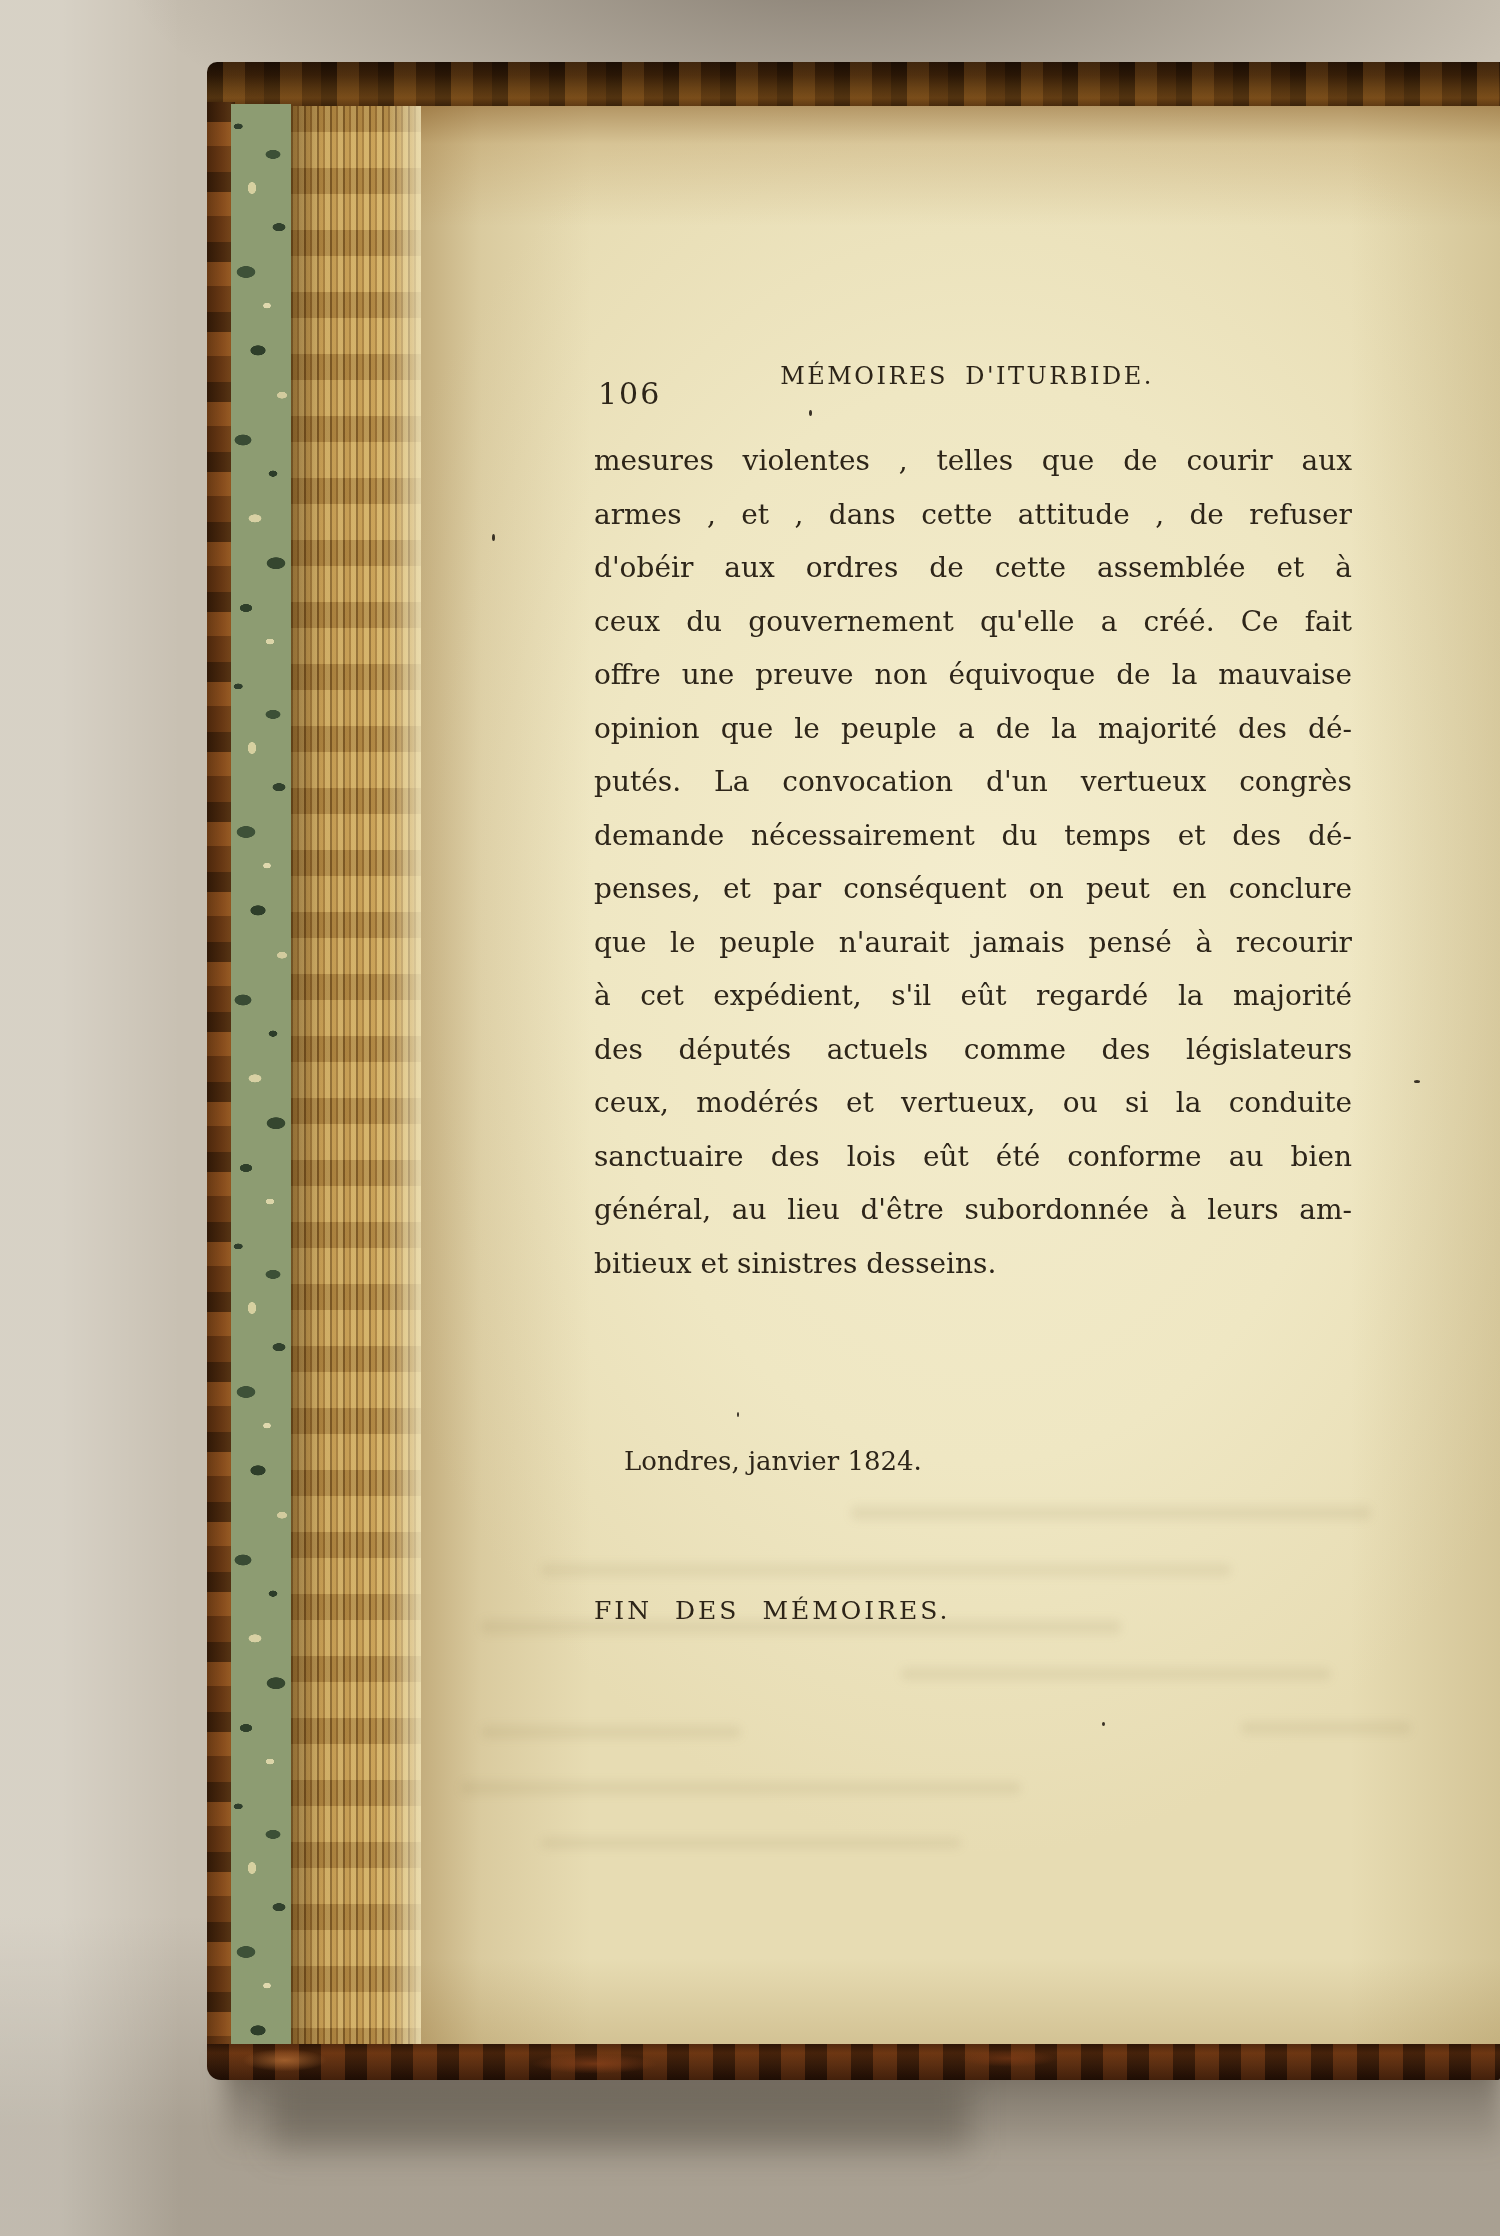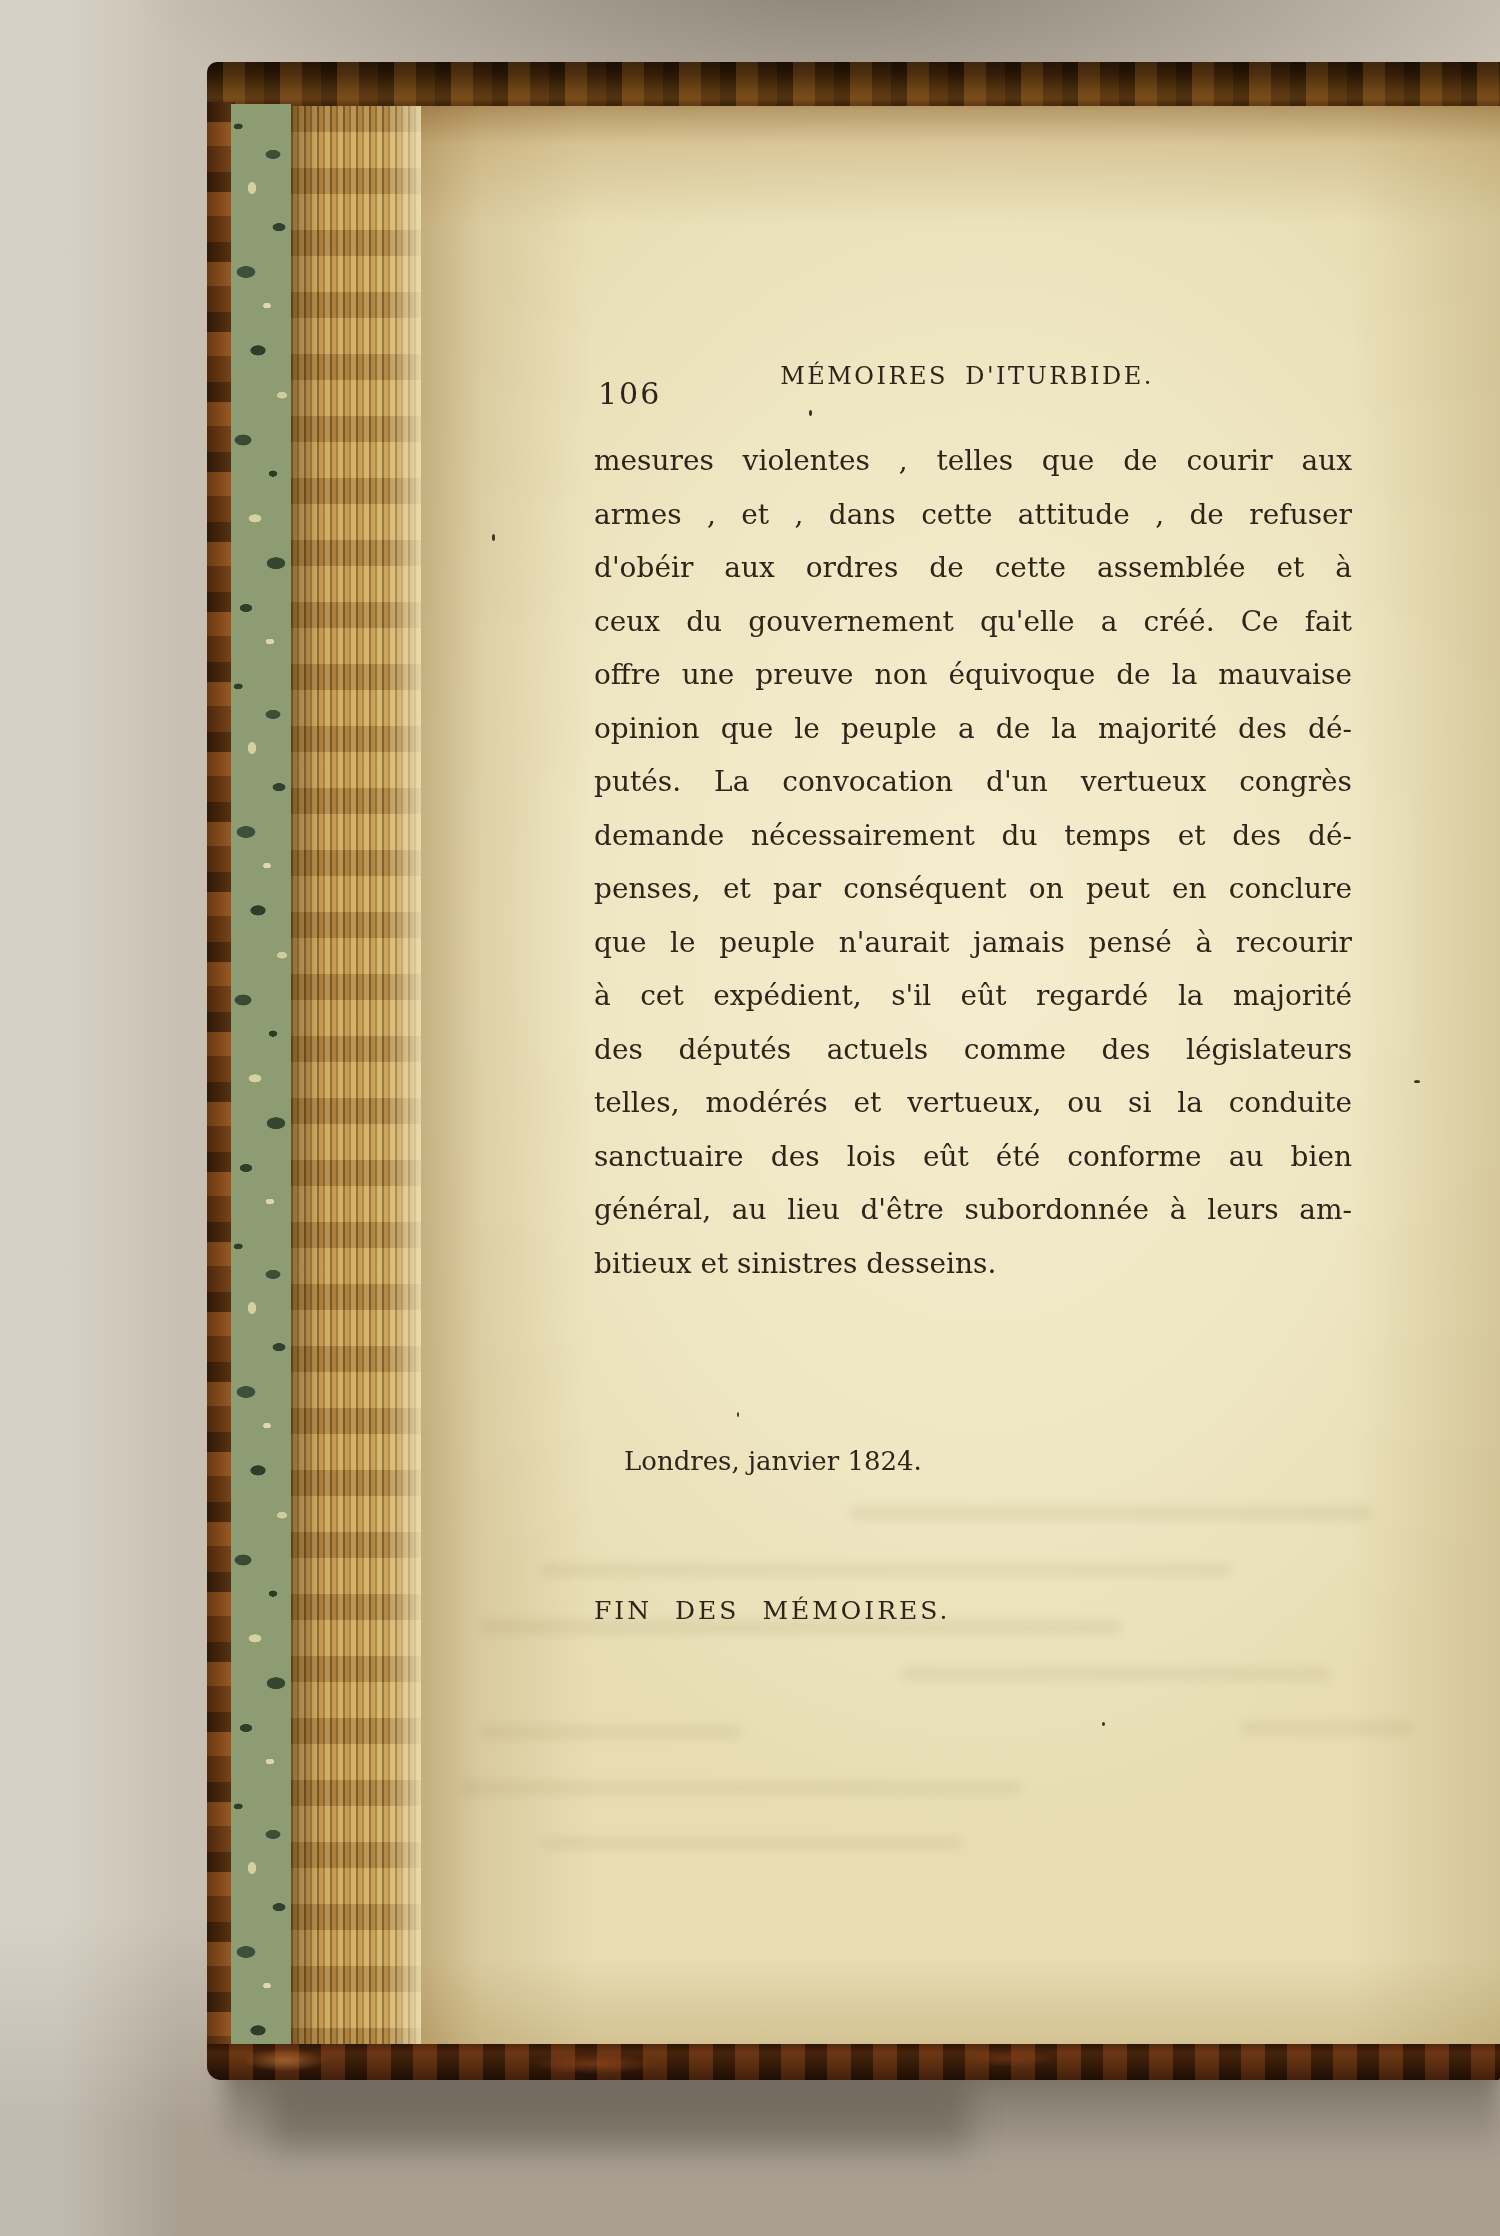--- a/index.html
+++ b/index.html
@@ -114,21 +114,21 @@
           <div class="line">d'obéir aux ordres de cette assemblée et à</div>
           <div class="line">ceux du gouvernement qu'elle a créé. Ce fait</div>
           <div class="line">offre une preuve non équivoque de la mauvaise</div>
           <div class="line">opinion que le peuple a de la majorité des dé-</div>
           <div class="line">putés. La convocation d'un vertueux congrès</div>
           <div class="line">demande nécessairement du temps et des dé-</div>
           <div class="line">penses, et par conséquent on peut en conclure</div>
           <div class="line">que le peuple n'aurait jamais pensé à recourir</div>
           <div class="line">à cet expédient, s'il eût regardé la majorité</div>
           <div class="line">des députés actuels comme des législateurs</div>
-          <div class="line">telles, modérés et vertueux, ou si la conduite</div>
+          <div class="line">ceux, modérés et vertueux, ou si la conduite</div>
           <div class="line">sanctuaire des lois eût été conforme au bien</div>
           <div class="line">général, au lieu d'être subordonnée à leurs am-</div>
           <div class="line">bitieux et sinistres desseins.</div>
         </div>
 
       <div class="dateline">Londres, janvier 1824.</div>
 
       <div class="end-note">FIN DES MÉMOIRES.</div>
 
       <div class="ghost" style="left:430px;top:1400px;width:520px;height:14px;"></div>

